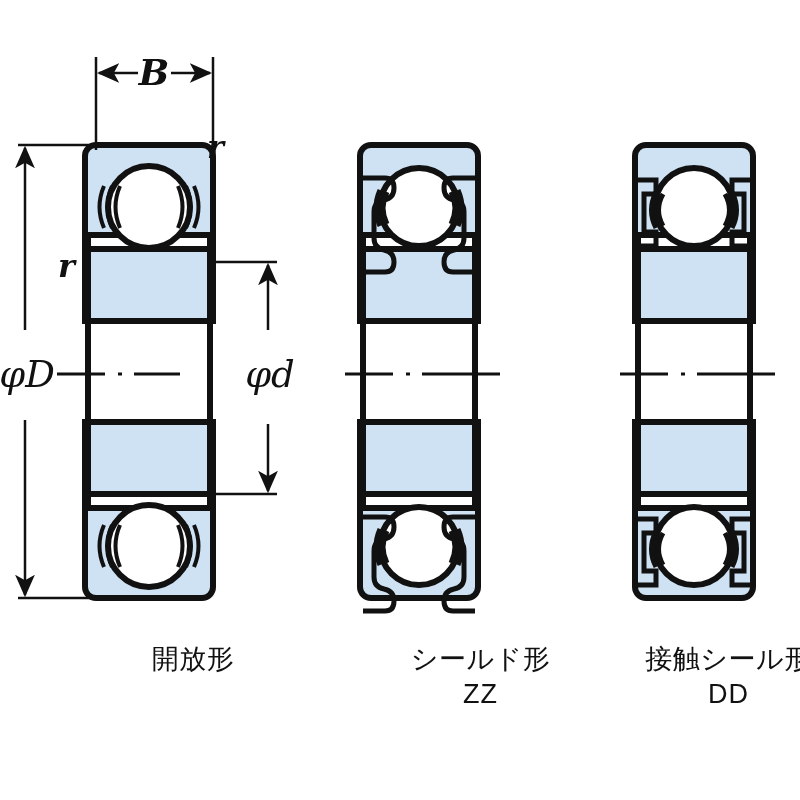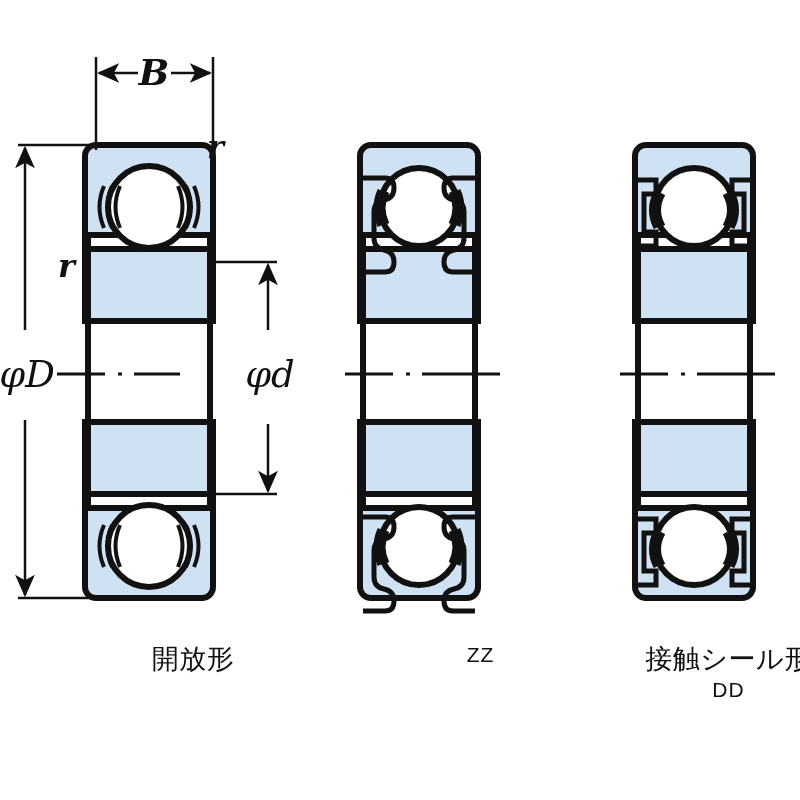--- a/index.html
+++ b/index.html
@@ -11,21 +11,21 @@
   #stage{position:relative;width:800px;height:800px;}
   #drawing{position:absolute;left:0;top:0;width:800px;height:800px;}
   .cap{
     position:absolute;text-align:center;
     font-family:"DejaVu Sans","Liberation Sans",sans-serif;
     color:#111111;font-size:27px;line-height:1.28;
     letter-spacing:0.5px;white-space:nowrap;margin-left:48px;
   }
   .cap .code{
     display:block;font-family:"Liberation Sans","DejaVu Sans",sans-serif;
-    font-size:21px;letter-spacing:1px;
+    font-size:27px;letter-spacing:1px;
   }
   #cap-open{left:0;top:642px;width:290px;}
   #cap-zz{left:300px;top:642px;width:265px;}
   #cap-dd{left:558px;top:642px;width:245px;}
 </style>
 </head>
 <body>
 
 <div id="stage">
 
@@ -204,20 +204,21 @@
         <line x1="697" y1="374" x2="775" y2="374"></line>
       </g>
     </g>
   </svg>
 
   <div class="cap" id="cap-open">
     <span>開放形</span>
   </div>
 
   <div class="cap" id="cap-zz">
+    <span>シールド形</span>
     <span class="code">ZZ</span>
   </div>
 
   <div class="cap" id="cap-dd">
     <span>接触シール形</span>
     <span class="code">DD</span>
   </div>
 
 </div>
 

